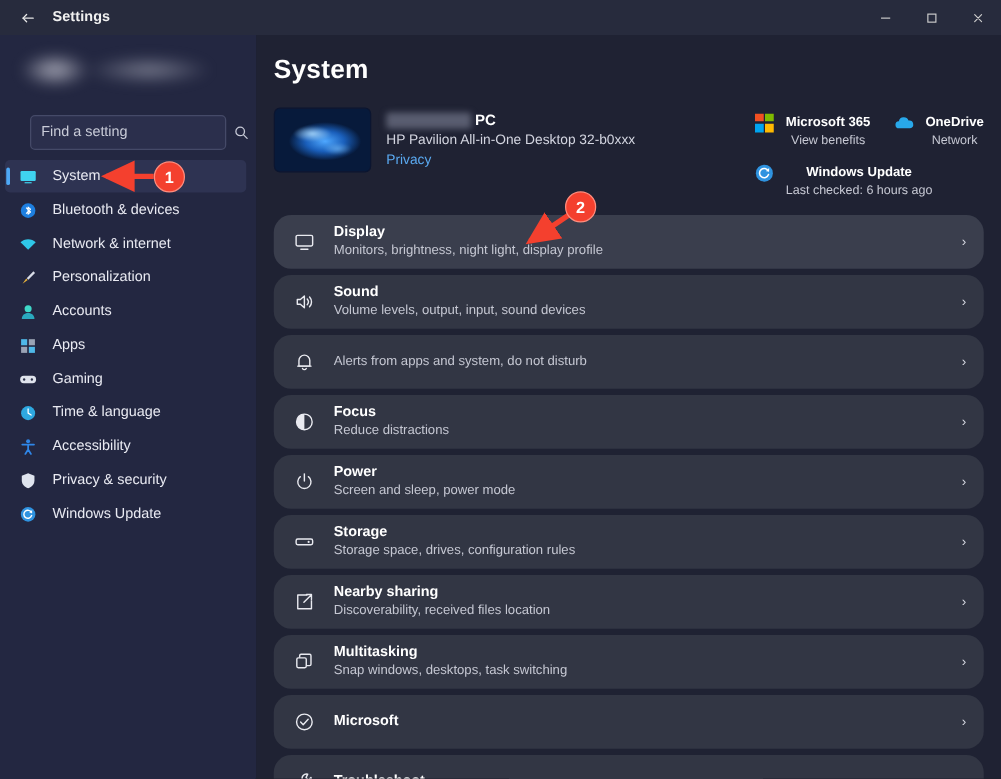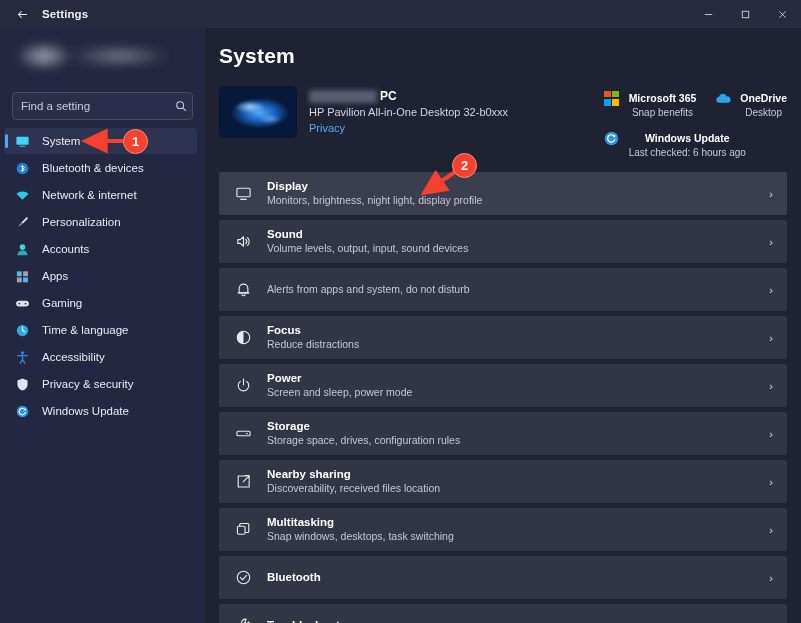--- a/index.html
+++ b/index.html
@@ -71,21 +71,21 @@
   }
   .profile-blur {
     position: absolute;
     left: 14px; top: 8px;
     width: 170px; height: 42px;
     background:
       radial-gradient(ellipse 40px 20px at 30px 20px, rgba(215,215,225,.75), rgba(215,215,225,0) 70%),
       radial-gradient(ellipse 70px 16px at 105px 20px, rgba(190,192,205,.55), rgba(190,192,205,0) 72%);
     filter: blur(5px);
   }
-  .search-wrap { padding: 0 12px; margin-top: 2px; }
+  .search-wrap { padding: 0 24px; margin-top: 2px; }
   .search-box {
     height: 28px;
     background: #2b2f4c;
     border: 1px solid #454a68;
     border-radius: 4px;
     display: flex;
     align-items: center;
     padding: 0 8px;
   }
   .search-input {
@@ -227,21 +227,21 @@
   .settings-list {
     margin-top: 14px;
     display: flex;
     flex-direction: column;
     gap: 5px;
     padding-bottom: 4px;
   }
   .set-row {
     height: 43px;
     background: #323644;
-    border-radius: 2px;
+    border-radius: 14px;
     display: flex;
     align-items: center;
     padding: 0 12px 0 14px;
     gap: 14px;
   }
   .set-row.highlight { background: #3a3e4d; }
   .set-ico {
     width: 20px; height: 20px;
     flex: 0 0 20px;
     display: flex; align-items: center; justify-content: center;
@@ -485,33 +485,33 @@
             <span class="ql-ico">
               <span class="ms-logo">
                 <i style="background:#f25022"></i>
                   <i style="background:#7fba00"></i>
                   <i style="background:#00a4ef"></i>
                   <i style="background:#ffb900"></i>
               </span>
             </span>
             <span>
               <span class="ql-title">Microsoft 365</span>
-              <span class="ql-sub" style="display:block">Snap benefits</span>
+              <span class="ql-sub" style="display:block">View benefits</span>
             </span>
           </div>
 
           <div class="ql">
             <span class="ql-ico">
               <svg width="17" height="17" viewBox="0 0 18 18">
                   <path d="M4.6 13.4a3 3 0 0 1-.3-6 4.3 4.3 0 0 1 8.2-.6 2.9 2.9 0 0 1 1.3 6.6z" fill="#28a8ea"></path>
                 </svg>
             </span>
             <span>
               <span class="ql-title">OneDrive</span>
-              <span class="ql-sub" style="display:block">Desktop</span>
+              <span class="ql-sub" style="display:block">Network</span>
             </span>
           </div>
 
           <div class="ql" style="grid-column:1 / span 2">
             <span class="ql-ico">
               <svg width="17" height="17" viewBox="0 0 18 18">
                   <circle cx="9" cy="9" r="7.2" fill="#2f93e0"></circle>
                   <path d="M12.3 7.2A3.9 3.9 0 1 0 12.5 10.2" stroke="#ffffff" stroke-width="1.3" fill="none" stroke-linecap="round"></path>
                   <path d="M13 4.6v2.9H10.2z" fill="#ffffff"></path>
                 </svg>
@@ -638,21 +638,21 @@
         </div>
 
         <div class="set-row">
           <span class="set-ico">
             <svg width="17" height="17" viewBox="0 0 18 18" fill="none" stroke="#e9eaf0" stroke-width="1.2">
                 <circle cx="9" cy="9" r="6.6"></circle>
                 <path d="m5.8 9.2 2.2 2.2 4.2-4.6" stroke-linecap="round" stroke-linejoin="round"></path>
               </svg>
           </span>
           <span class="set-text">
-            <span class="set-title" style="display:block">Bluetooth</span>
+            <span class="set-title" style="display:block">Microsoft</span>
           </span>
           <span class="set-chev">›</span>
         </div>
 
         <div class="set-row">
           <span class="set-ico">
             <svg width="17" height="17" viewBox="0 0 18 18" fill="none" stroke="#e9eaf0" stroke-width="1.2" stroke-linejoin="round">
                 <path d="M11.8 2.4a3.8 3.8 0 0 0-4.4 5.2L2.6 12.4l2 2 4.8-4.8a3.8 3.8 0 0 0 5.2-4.4l-2.2 2.2-2-2z"></path>
               </svg>
           </span>

